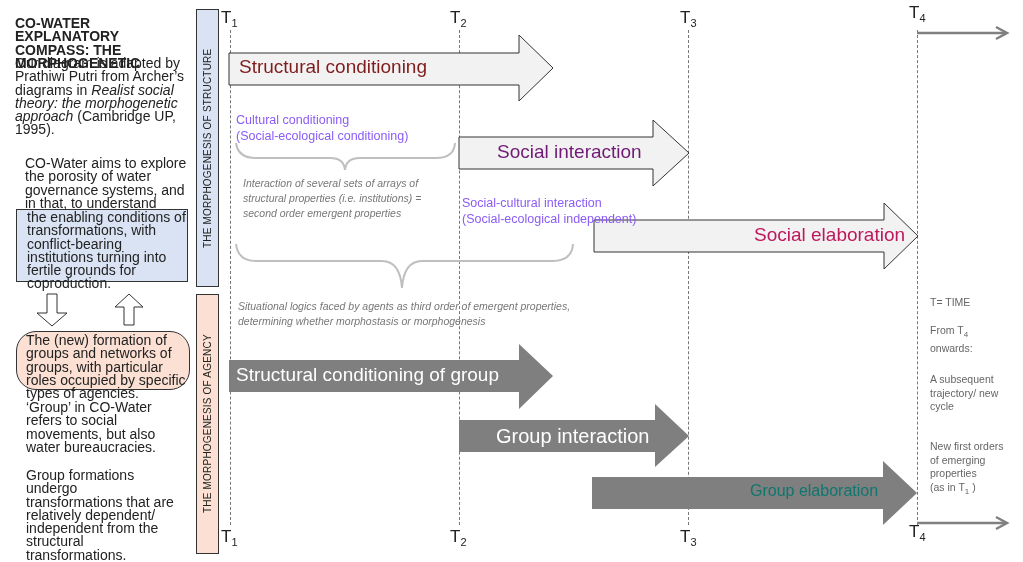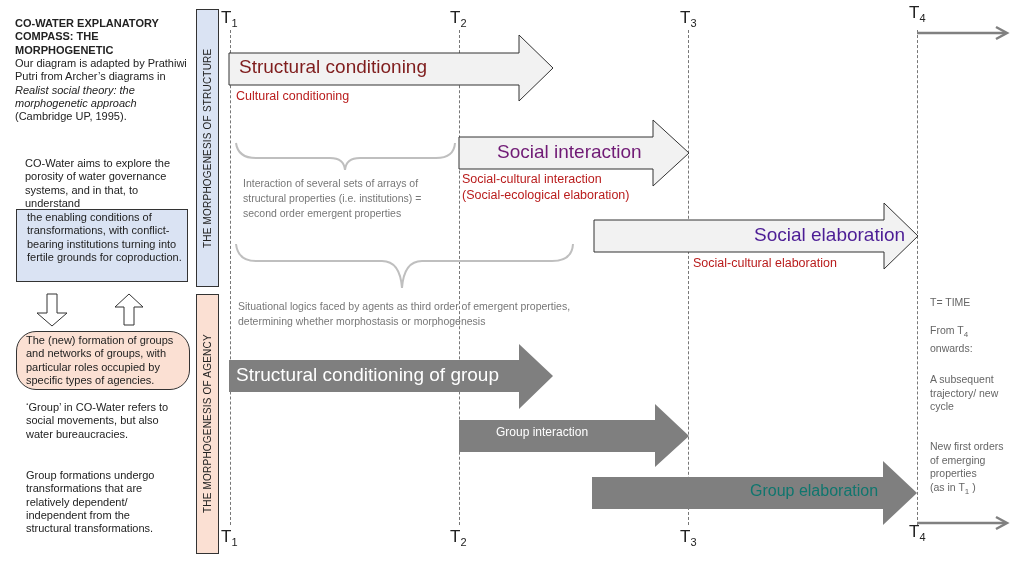--- a/index.html
+++ b/index.html
@@ -1,28 +1,28 @@
 <!DOCTYPE html>
 <html><head>
 <meta charset="utf-8">
 <style>
   html, body { margin:0; padding:0; background:#ffffff; }
   body { width:1023px; height:562px; position:relative; overflow:hidden; font-family:"DejaVu Sans", sans-serif; color:#222; }
   .abs { position:absolute; }
-  .txt { font-size:11px; line-height:13.3px; color:#222; font-family:"Liberation Sans", sans-serif; }
+  .txt { font-size:14px; line-height:13.3px; color:#222; font-family:"Liberation Sans", sans-serif; }
   .bold { font-weight:bold; }
   .boxblue { background:#dae3f3; border:1px solid #333; }
   .boxpink { background:#fbe0d3; border:1px solid #333; }
   .vlabel { writing-mode:vertical-rl; transform:rotate(180deg); font-size:10px; letter-spacing:0.2px; text-align:center; color:#222; font-family:"Liberation Sans", sans-serif; display:flex; align-items:center; justify-content:center; }
   .tlabel { font-size:17px; color:#222; font-family:"Liberation Sans", sans-serif;text-align:center; }
   .tlabel sub { font-size:11px; }
   .vline { position:absolute; width:0; border-left:1.3px dashed #777; }
   .arrow-label { position:absolute; font-family:"Liberation Sans", sans-serif; white-space:nowrap; }
-  .sub-text { font-size:12.5px; line-height:16px; color:#b91c1c; font-family:"Liberation Sans", sans-serif; white-space:nowrap; }
-  .ital { color:#777; font-size:10.5px; line-height:15px; font-family:"Liberation Sans", sans-serif; }
+  .sub-text { font-size:12.5px; line-height:16px; color:#8b5cf6; font-family:"Liberation Sans", sans-serif; white-space:nowrap;margin-top:24px; }
+  .ital { font-style:italic; color:#777; font-size:10.5px; line-height:15px; font-family:"Liberation Sans", sans-serif; }
   .right-note { font-size:10.5px; line-height:13.5px; color:#666; font-family:"Liberation Sans", sans-serif; }
   svg { position:absolute; left:0; top:0; }
 </style>
 </head>
 <body>
 
 <div class="abs txt bold" style="left:15px; top:17px; width:180px;">
   <div>CO-WATER EXPLANATORY</div>
   <div>COMPASS: THE MORPHOGENETIC</div>
 </div>
@@ -85,38 +85,38 @@
   </g>
   <g>
     <line x1="917" y1="523" x2="1005" y2="523" stroke="#808080" stroke-width="2.5"></line>
     <polyline points="996,517 1007,523 996,529" fill="none" stroke="#808080" stroke-width="2.5"></polyline>
   </g>
 </svg>
 
 <div class="arrow-label" style="left:239px; top:56px; font-size:19px; color:#7f1d1d;">Structural conditioning</div>
 <div class="abs sub-text" style="left:236px; top:88px;">
   <div>Cultural conditioning</div>
+  <div>(Social-ecological conditioning)</div>
 </div>
 
 <div class="arrow-label" style="left:497px; top:141px; font-size:19px; color:#701a75;">Social interaction</div>
 <div class="abs sub-text" style="left:462px; top:171px;">
   <div>Social-cultural interaction</div>
-  <div>(Social-ecological elaboration)</div>
+  <div>(Social-ecological independent)</div>
 </div>
 
-<div class="arrow-label" style="left:754px; top:224px; font-size:19px; color:#4c1d95;">Social elaboration</div>
+<div class="arrow-label" style="left:754px; top:224px; font-size:19px; color:#be185d;">Social elaboration</div>
 <div class="abs sub-text" style="left:693px; top:255px;">
-  <div>Social-cultural elaboration</div>
 </div>
 
 <div class="abs ital" style="left:243px; top:176px; width:205px;">Interaction of several sets of arrays of structural properties (i.e. institutions) = second order emergent properties</div>
 <div class="abs ital" style="left:238px; top:299px; width:340px;">Situational logics faced by agents as third order of emergent properties, determining whether morphostasis or morphogenesis</div>
 
 <div class="arrow-label" style="left:236px; top:364px; font-size:19px; color:#ffffff;">Structural conditioning of group</div>
-<div class="arrow-label" style="left:496px; top:425px; font-size:12px; color:#ffffff;">Group interaction</div>
+<div class="arrow-label" style="left:496px; top:425px; font-size:20px; color:#ffffff;">Group interaction</div>
 <div class="arrow-label" style="left:750px; top:482px; font-size:16px; color:#0f766e;">Group elaboration</div>
 
 <div class="abs right-note" style="left:930px; top:296px;">T= TIME</div>
 <div class="abs right-note" style="left:930px; top:324px; width:90px;">
   <span>From T</span><sub style="font-size:8px;">4</sub><br>
   <span>onwards:</span>
 </div>
 <div class="abs right-note" style="left:930px; top:373px; width:88px;">A subsequent trajectory/ new cycle</div>
 <div class="abs right-note" style="left:930px; top:440px; width:80px;">
   <span>New first orders of emerging properties</span><br>

